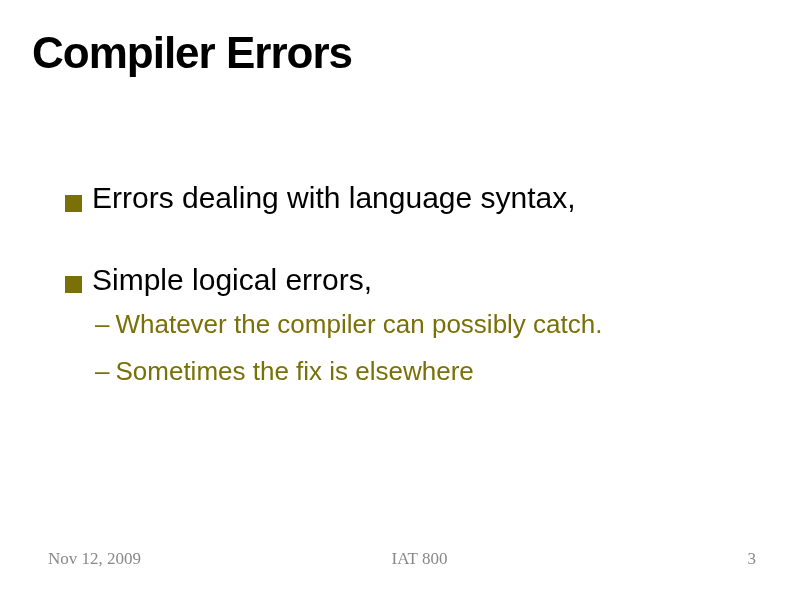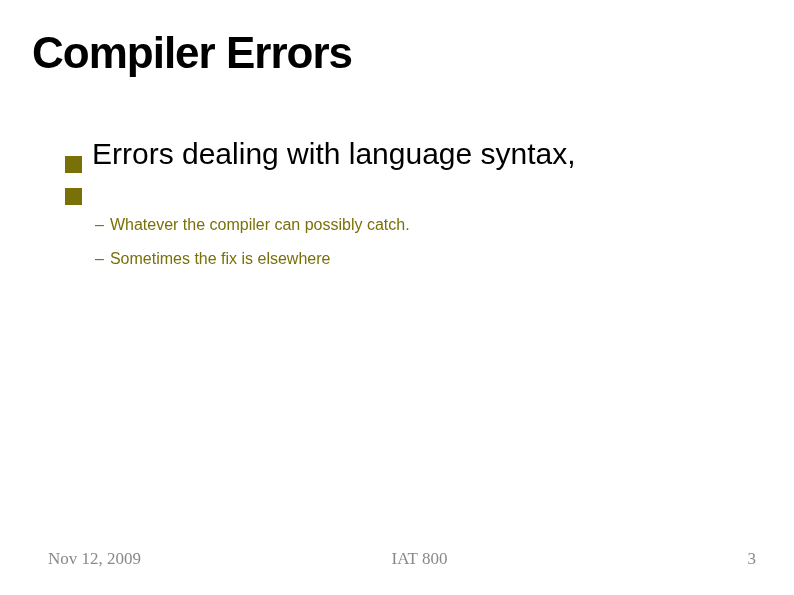--- a/index.html
+++ b/index.html
@@ -30,40 +30,41 @@
     color: #000000;
   }
   .content {
     position: absolute;
     top: 135px;
     left: 65px;
     right: 40px;
   }
   .bullet1 {
     display: flex;
-    align-items: flex-end;
+    align-items: center;
     margin-bottom: 4px;
+    margin-top: 44px;
   }
   .bullet1 .square {
     width: 17px;
     height: 17px;
     background: #7a7008;
     margin-right: 10px;
     margin-top: 11px;
     flex-shrink: 0;
   }
   .bullet1 .text {
     font-size: 30px;
     line-height: 1.25;
   }
   .bullet2 {
     margin-left: 30px;
     margin-top: 10px;
     margin-bottom: 14px;
-    font-size: 16px;
+    font-size: 26px;
     line-height: 1.25;
     color: #7a7008;
   }
   .bullet2 .dash {
     margin-right: 6px;
   }
   .footer {
     position: absolute;
     bottom: 26px;
     left: 0;
@@ -86,20 +87,21 @@
 
   <div class="content">
 
     <div class="bullet1">
       <div class="square"></div>
       <div class="text">Errors dealing with language syntax,</div>
     </div>
 
     <div class="bullet1">
       <div class="square"></div>
+      <div class="text">Simple logical errors,</div>
     </div>
 
     <div class="bullet2">
       <span class="dash">–</span><span>Whatever the compiler can possibly catch.</span>
     </div>
 
 
     <div class="bullet2">
       <span class="dash">–</span><span>Sometimes the fix is elsewhere</span>
     </div>

